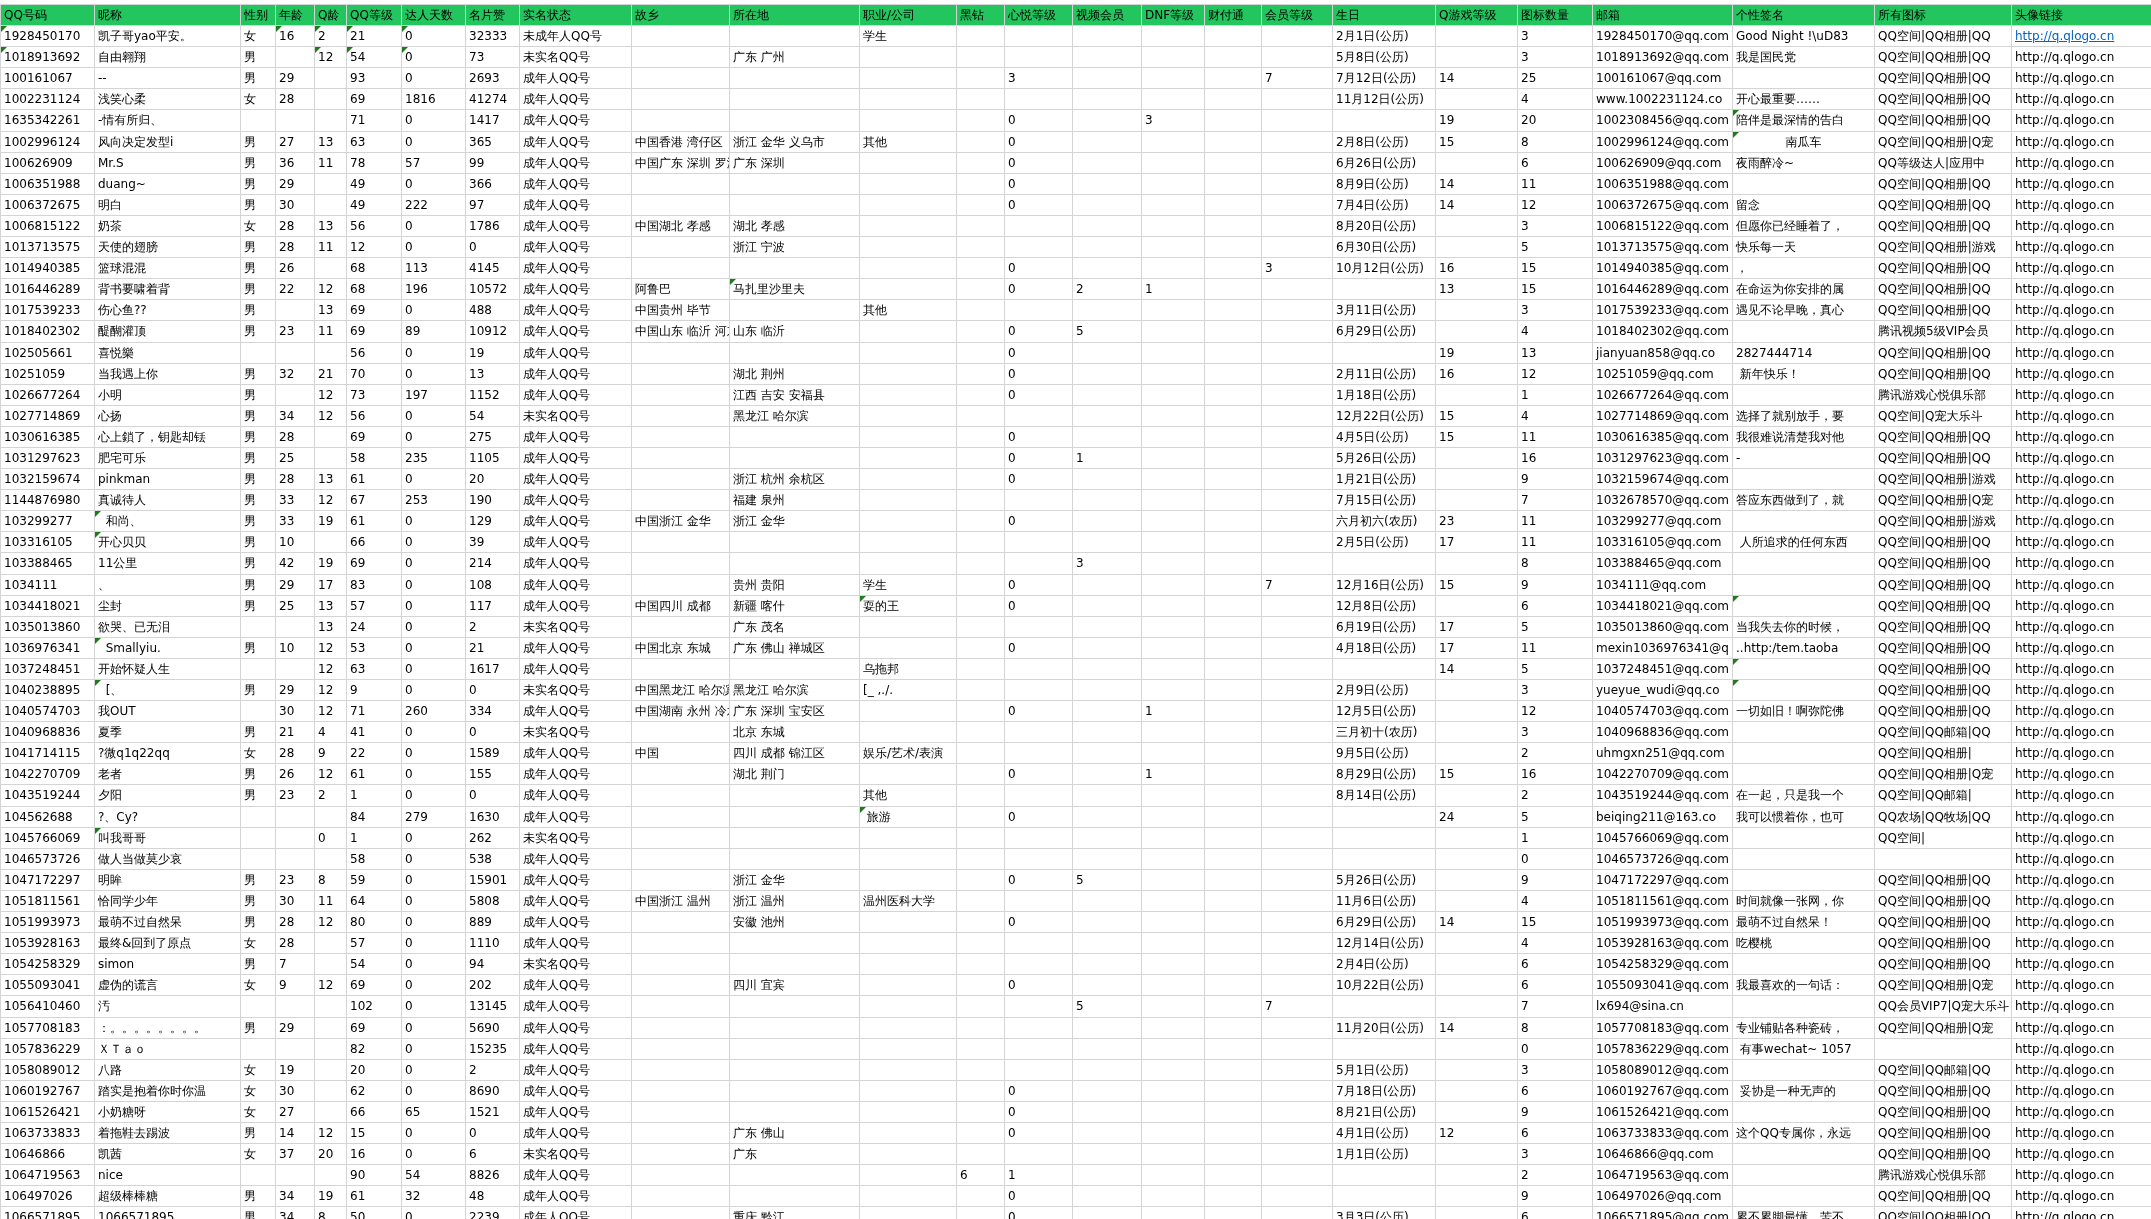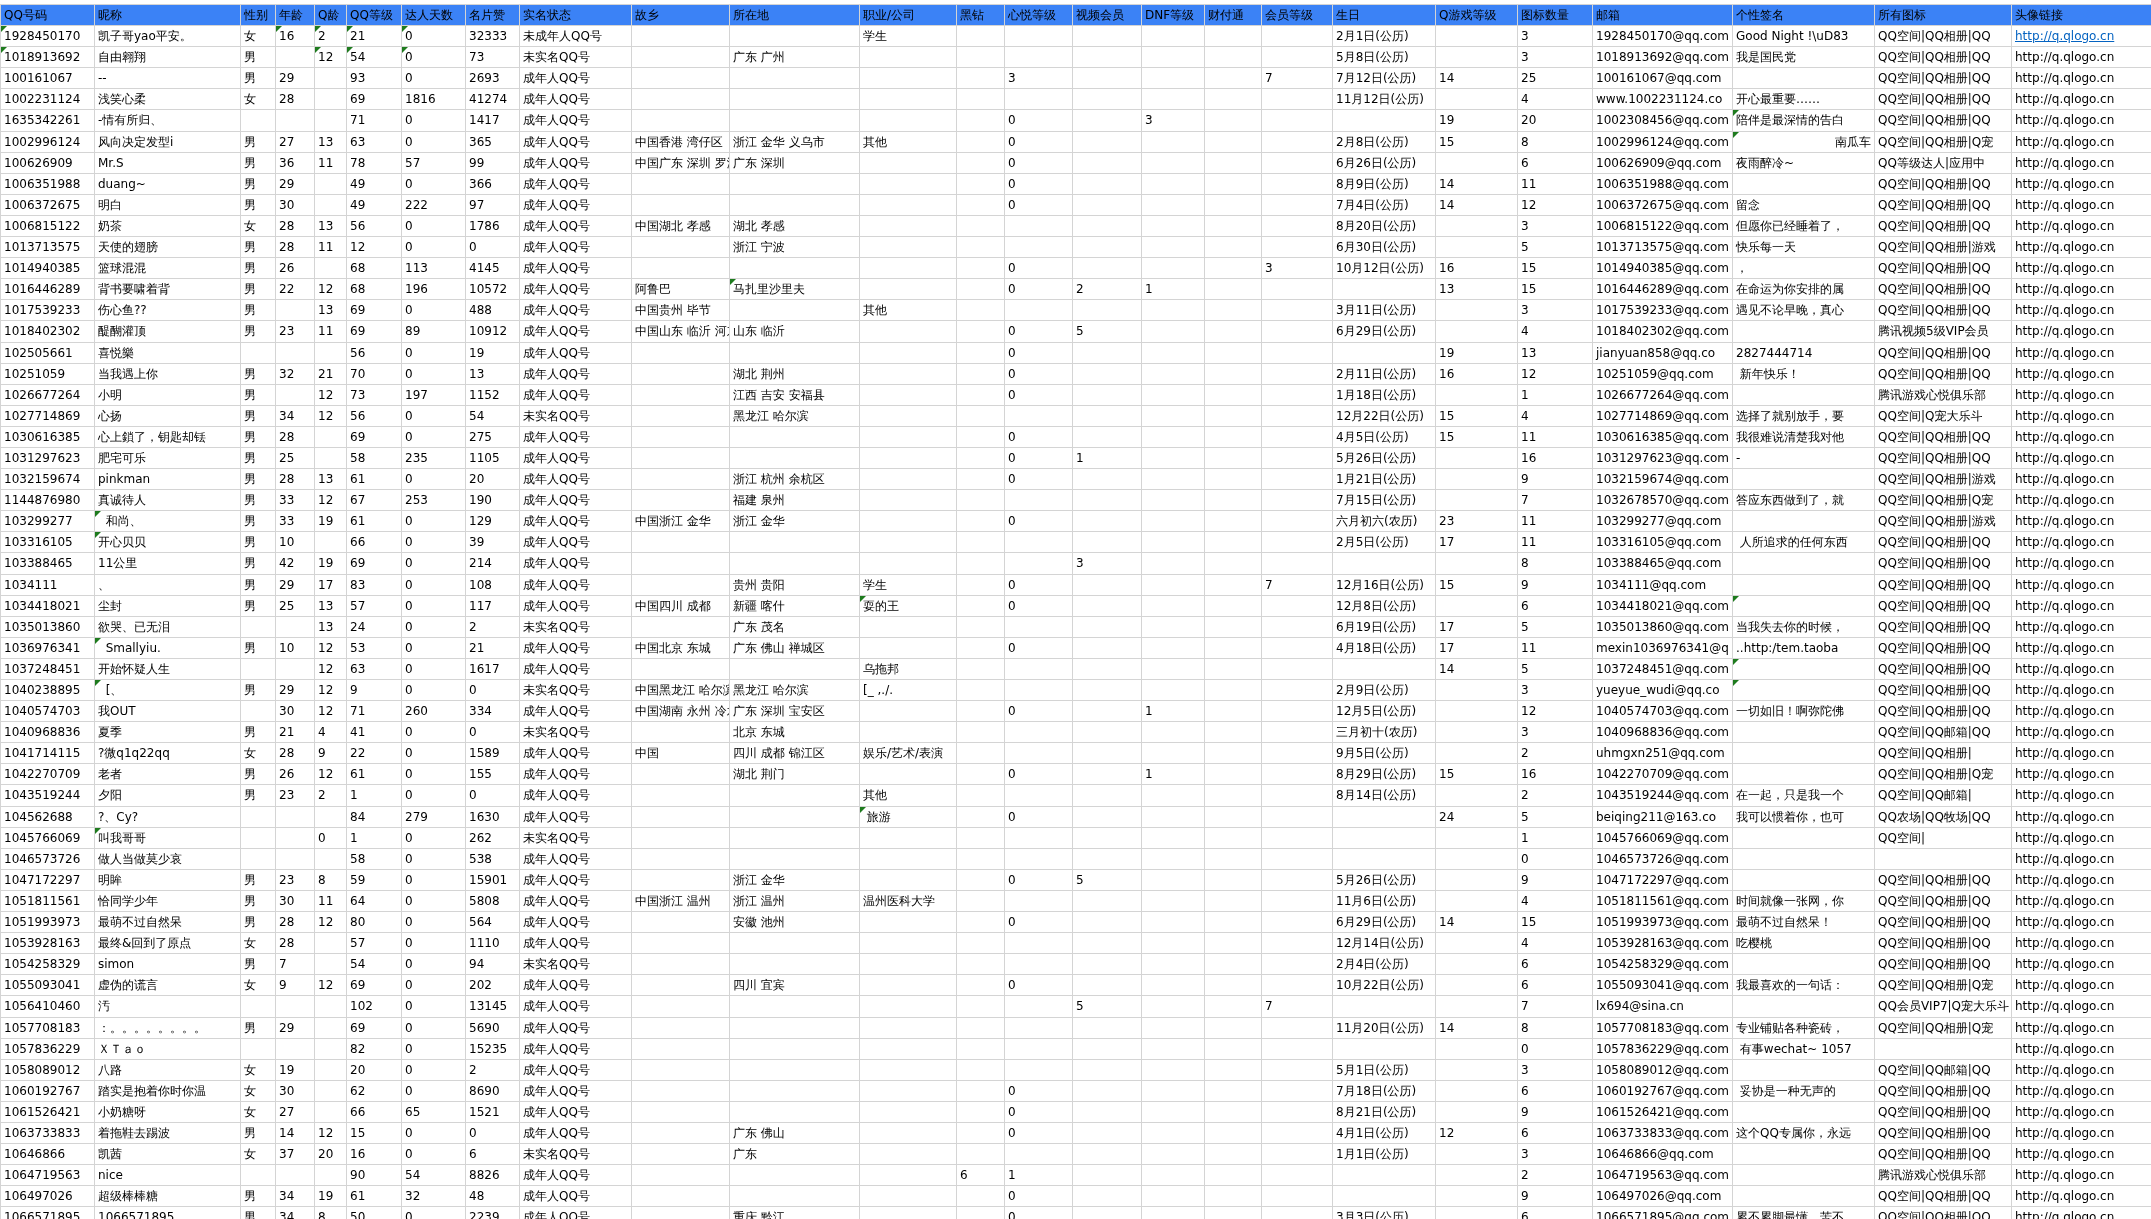--- a/index.html
+++ b/index.html
@@ -10,28 +10,28 @@
   }
   table{border-collapse:collapse;table-layout:fixed;width:2151px;margin-top:4px}
   th,td{
     border:1px solid #d4d4d4;
     padding:0 3px;
     height:20.1px;line-height:20.1px;
     white-space:pre;overflow:hidden;
     text-align:left;font-weight:400;
     position:relative;vertical-align:middle;
   }
-  thead th{background:#3b82f6}
+  thead th{background:#22c55e}
   td.gf::before{
     content:"";position:absolute;top:0;left:0;
     border-top:6px solid #1e7b1e;border-right:6px solid transparent;
     width:0;height:0;
   }
   td.lnk{color:#0563c1;text-decoration:underline}
-  td.ra{text-align:right}
+  td.ra{text-align:center}
 </style>
 </head>
 <body>
 
 <table>
   <colgroup>
       <col style="width: 94px;">
       <col style="width: 146px;">
       <col style="width: 35px;">
       <col style="width: 39px;">
@@ -1222,21 +1222,21 @@
         <td>http://q.qlogo.cn</td>
       </tr>
       <tr>
         <td>1051993973</td>
         <td>最萌不过自然呆</td>
         <td>男</td>
         <td>28</td>
         <td>12</td>
         <td>80</td>
         <td>0</td>
-        <td>564</td>
+        <td>889</td>
         <td>成年人QQ号</td>
         <td></td>
         <td>安徽 池州</td>
         <td></td>
         <td></td>
         <td>0</td>
         <td></td>
         <td></td>
         <td></td>
         <td></td>

